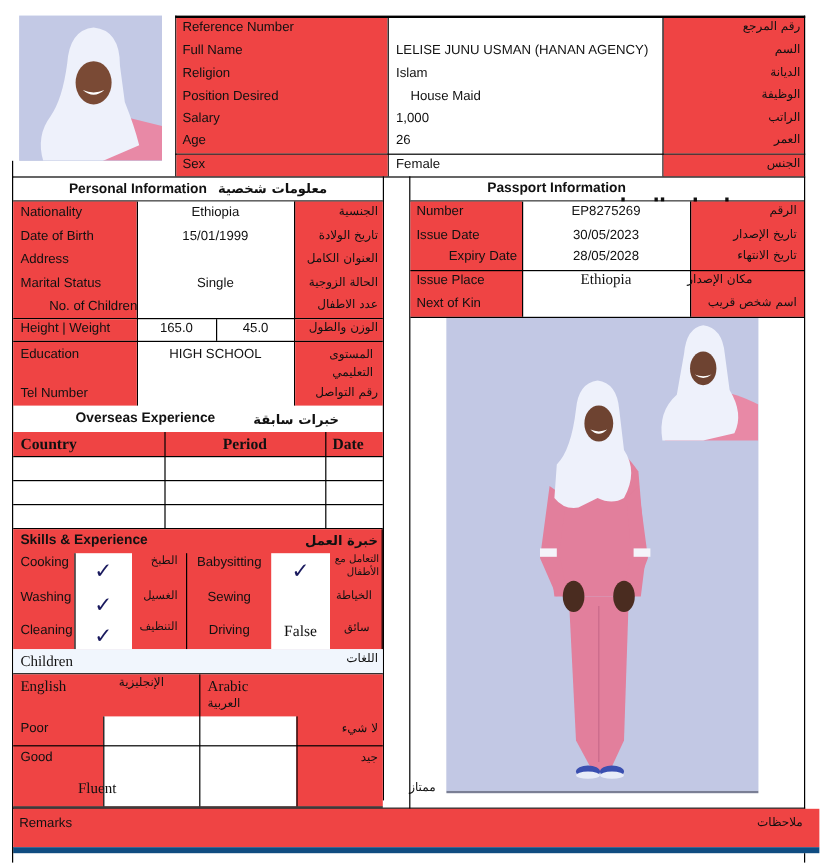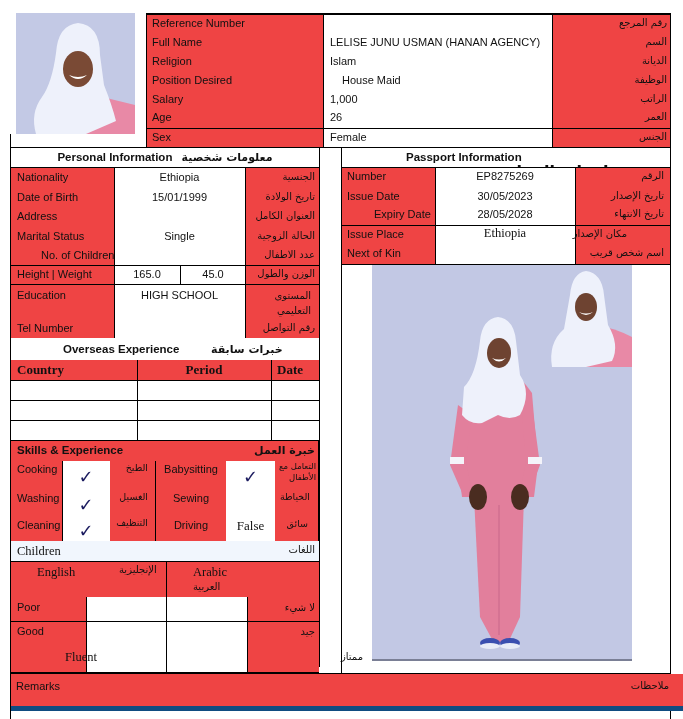--- a/index.html
+++ b/index.html
@@ -223,21 +223,21 @@
 <div class="line" style="left:11px;top:561px;width:308px;height:1px;"></div>
 <div class="abs blue" style="left:11px;top:562px;width:308px;height:110px;"></div>
 <div class="abs white" style="left:86px;top:597px;width:161px;height:75px;"></div>
 <div class="line" style="left:166px;top:562px;width:1px;height:110px;"></div>
 <div class="line" style="left:86px;top:597px;width:1px;height:75px;"></div>
 <div class="line" style="left:247px;top:597px;width:1px;height:75px;"></div>
 <div class="line" style="left:11px;top:621px;width:308px;height:1px;"></div>
 <div class="line" style="left:11px;top:672px;width:308px;height:1px;"></div>
 
 <div>
-  <div class="abs" style="left:11px;top:562px;width:308px;height:35px;margin-left:20px;">
+  <div class="abs" style="left:11px;top:562px;width:308px;height:35px;">
     <span class="abs serif" style="left:6px;top:3px;font-size:12.5px;">English</span>
     <span class="abs ar" style="left:88px;top:2px;">الإنجليزية</span>
     <span class="abs serif" style="left:162px;top:3px;font-size:12.5px;">Arabic</span>
     <span class="abs ar" style="left:162px;top:19px;">العربية</span>
   </div>
   <div class="abs" style="left:11px;top:597px;width:308px;height:24px;">
     <span class="abs" style="left:6px;top:4px;">Poor</span>
     <span class="abs ar" style="right:4px;top:5px;">لا شيء</span>
   </div>
   <div class="abs" style="left:11px;top:622px;width:308px;height:25px;">

